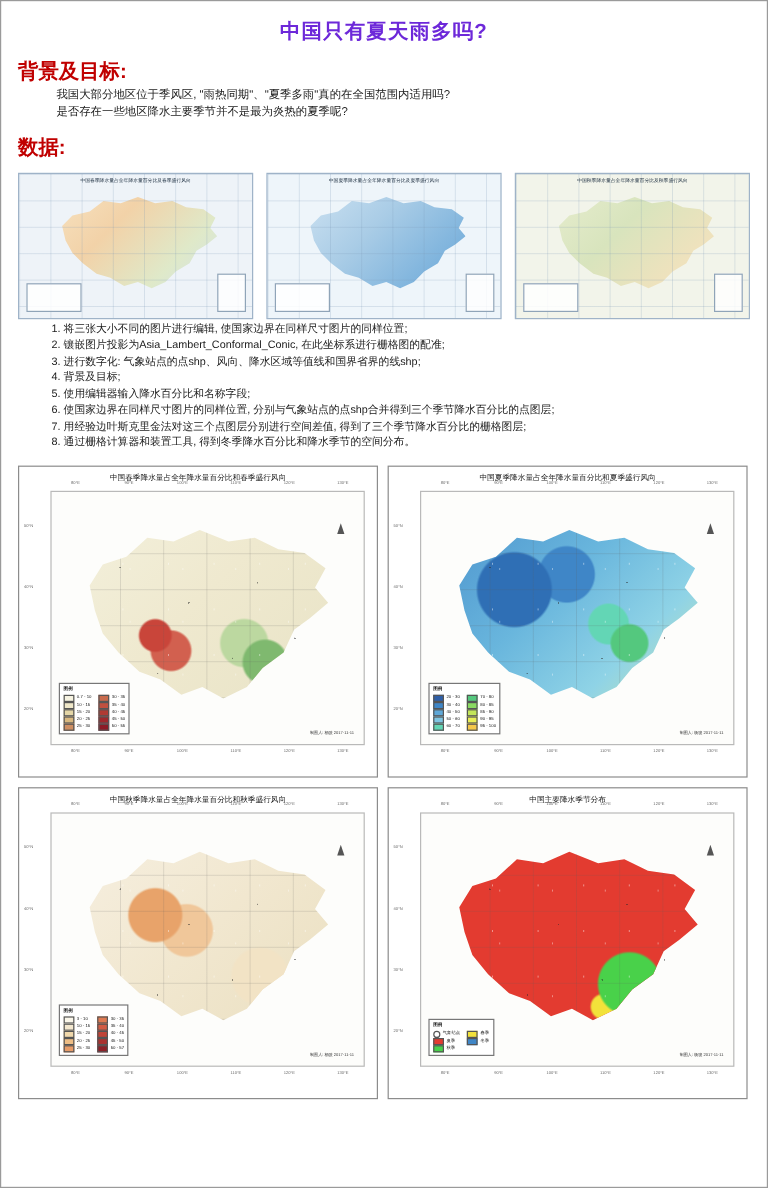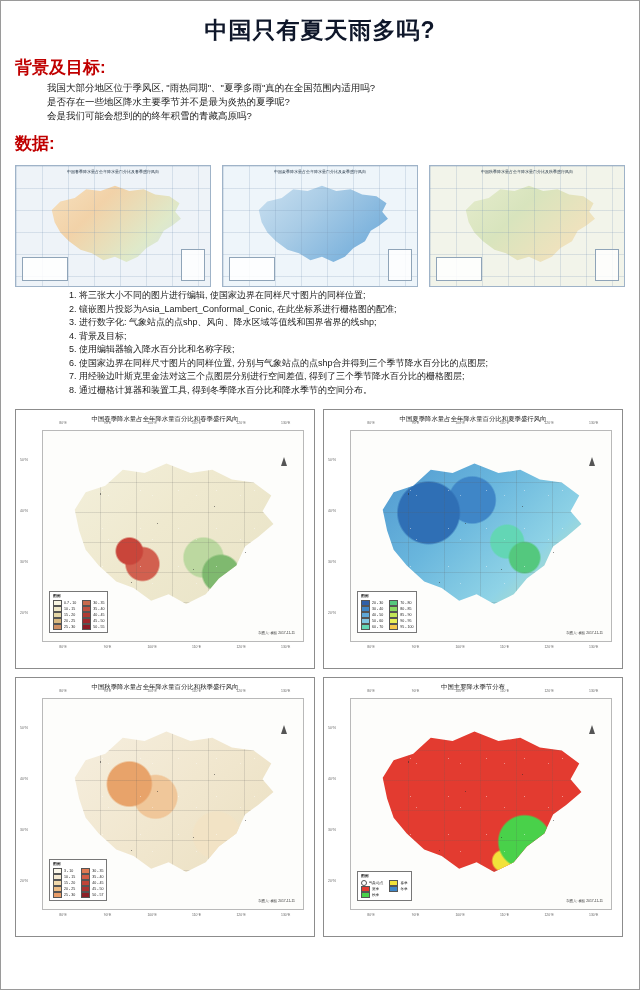--- a/index.html
+++ b/index.html
@@ -18,25 +18,25 @@
     position: relative;
     width: 640px;
     height: 990px;
     box-sizing: border-box;
     border: 1px solid #9a9a9a;
     background: #ffffff;
   }
   
   .title {
     text-align: center;
-    font-size: 23px;
+    font-size: 17px;
     font-weight: bold;
     letter-spacing: 1px;
     margin-top: 14px;
-    color: #0f172a;
+    color: #6d28d9;
   }
   .subtitle {
     text-align: center;
     font-size: 9.5px;
     margin-top: 10px;
     color: #222;
   }
   
   .section-head {
     color: #c00000;
@@ -52,21 +52,21 @@
     margin-right: 14px;
   }
   .data-line {
     font-size: 9.5px;
     color: #1a1a1a;
     margin-left: 14px;
     margin-top: 3px;
   }
   ol.method {
     margin: 2px 0 0 0;
-    padding-left: 78px;
+    padding-left: 52px;
     font-size: 9px;
     line-height: 1.5;
     color: #1a1a1a;
   }
   ol.method li { margin: 0; padding: 0; }
 
   
   .triple-row {
     display: flex;
     justify-content: space-between;
@@ -264,21 +264,20 @@
 </head>
 <body>
 
 <div class="poster">
 
   <div class="title">中国只有夏天雨多吗?</div>
 
   <div class="section-head">背景及目标:</div>
   <div class="para">我国大部分地区位于季风区, "雨热同期"、"夏季多雨"真的在全国范围内适用吗?</div>
   <div class="para">是否存在一些地区降水主要季节并不是最为炎热的夏季呢?</div>
-  <div class="para">会是我们可能会想到的的终年积雪的青藏高原吗?</div>
 
   <div class="section-head">数据:</div>
 
   <div class="triple-row">
     <div class="mini-map mini-a">
       <div class="china-blob blob-a"></div>
       <div class="mini-grid"></div>
       <div class="mini-title">中国春季降水量占全年降水量百分比及春季盛行风向</div>
       <div class="mini-legend"></div>
       <div class="mini-inset"></div>

